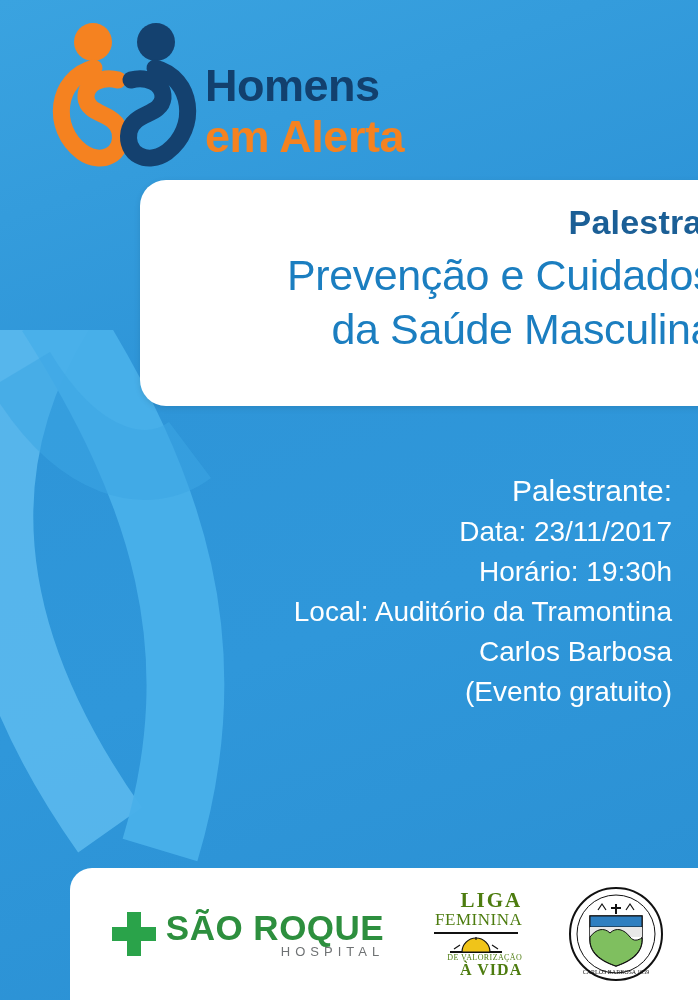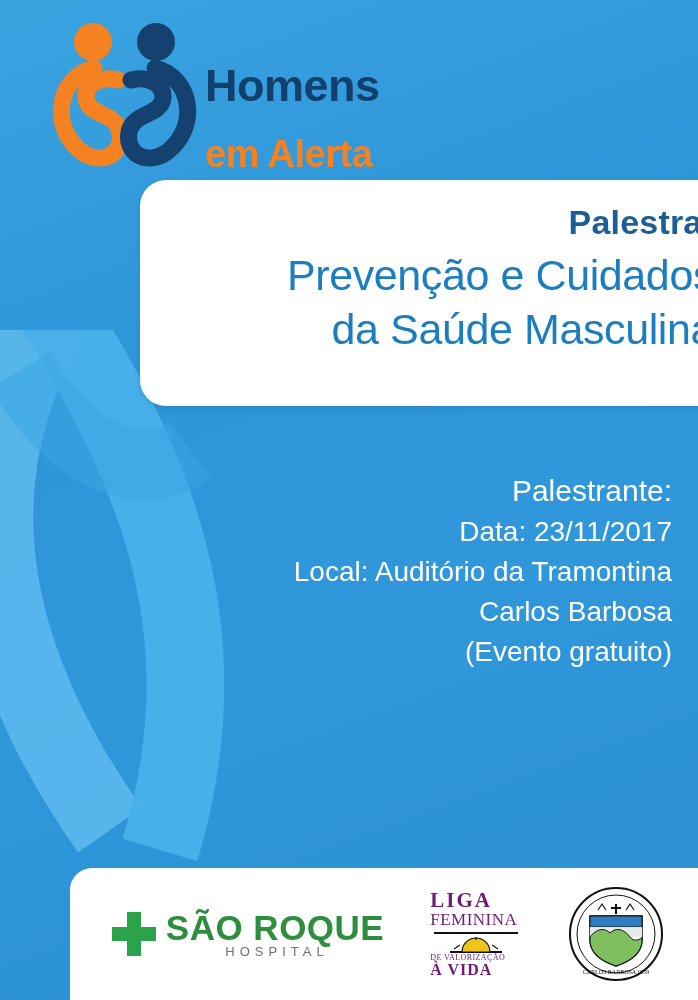--- a/index.html
+++ b/index.html
@@ -50,26 +50,26 @@
     width: 300px;
   }
   .logo-line1 {
     font-size: 45px;
     font-weight: bold;
     color: #12406e;
     line-height: 48px;
     letter-spacing: -0.5px;
   }
   .logo-line2 {
-    font-size: 38px;
+    font-size: 45px;
     font-weight: bold;
     color: #f58220;
     line-height: 50px;
     letter-spacing: -0.5px;
-    margin-top: 19px;
+    margin-top: 2px;
   }
 
   
   .title-card {
     position: absolute;
     left: 140px;
     top: 180px;
     width: 600px;
     height: 226px;
     background: #ffffff;
@@ -167,29 +167,29 @@
   .sr-main {
     font-size: 35px;
     font-weight: bold;
     color: #2d8f3e;
     letter-spacing: 0.5px;
   }
   .sr-sub {
     font-size: 13px;
     color: #6f7274;
     letter-spacing: 5px;
-    text-align: center;
+    text-align: right;
     padding-left: 4px;
   }
 
   
   .lf-logo {
     width: 92px;
-    text-align: left;
-    color: #701a75;
+    text-align: right;
+    color: #4d7c0f;
     line-height: 1.05;
   }
   .lf-l1 { font-size: 21px; font-weight: bold; letter-spacing: 2px; font-family: "Liberation Serif", serif; }
   .lf-l2 { font-size: 17px; font-weight: normal; letter-spacing: 0.5px; font-family: "Liberation Serif", serif; }
   .lf-rule { height: 2px; background: #111; margin: 3px 4px; }
   .lf-l3 { font-size: 8px; letter-spacing: 0.4px; font-family: "Liberation Serif", serif; }
   .lf-l4 { font-size: 16px; font-weight: bold; letter-spacing: 1px; font-family: "Liberation Serif", serif; }
   .lf-sun {
     width: 60px; height: 16px;
     margin: 1px auto 1px auto;
@@ -243,20 +243,21 @@
       <div class="title-main">
         <span class="ln">Prevenção e Cuidados</span>
         <span class="ln">da Saúde Masculina</span>
       </div>
     </div>
   </div>
 
   <div class="details">
     <div class="d-label">Palestrante:</div>
     <div class="d-line">Data: 23/11/2017</div>
+    <div class="d-line">Horário: 19:30h</div>
     <div class="d-line nowrap">Local: Auditório da Tramontina</div>
     <div class="d-line">Carlos Barbosa</div>
     <div class="d-line">(Evento gratuito)</div>
   </div>
 
   <div class="sponsor-bar">
     <div class="sponsors">
 
       <div class="sr-logo">
         <div class="sr-cross">

